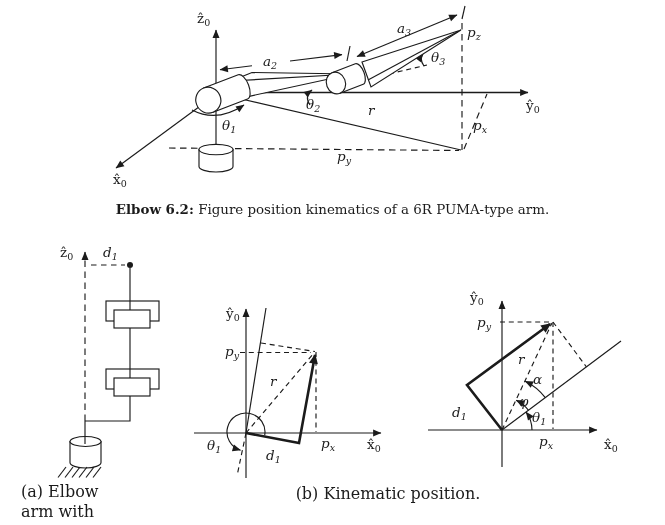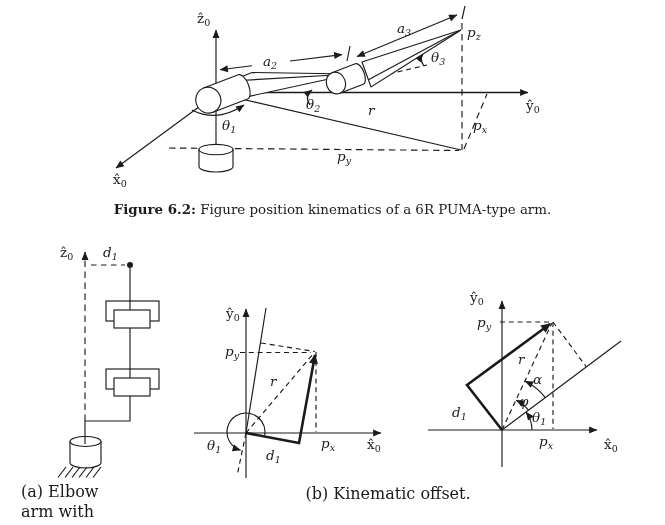--- a/index.html
+++ b/index.html
@@ -166,19 +166,19 @@
     <text class="lbl" x="518" y="364">r</text>
     <text class="lbl" x="533" y="384">α</text>
     <text class="lbl" x="519" y="406">φ</text>
     <text class="lbl" x="532" y="422"><tspan>θ</tspan><tspan class="sub" dy="3">1</tspan></text>
     <text class="lbl" x="452" y="417"><tspan>d</tspan><tspan class="sub" dy="3">1</tspan></text>
     <text class="lbl" x="539" y="446"><tspan>p</tspan><tspan class="sub" dy="3">x</tspan></text>
   </g>
 </svg>
 
   <div class="figcap">
-    <b>Figure 6.2:</b>
+    <b>Elbow 6.2:</b>
     <span>Figure position kinematics of a 6R PUMA-type arm.</span>
   </div>
   <div class="cap" style="left:21px;top:482px;width:92px;">(a) Elbow arm with offset.</div>
-  <div class="cap" style="left:288px;top:484px;width:200px;text-align:center;">(b) Kinematic offset.</div>
+  <div class="cap" style="left:288px;top:484px;width:200px;text-align:center;">(b) Kinematic position.</div>
 
 </div>
 
 </body></html>

